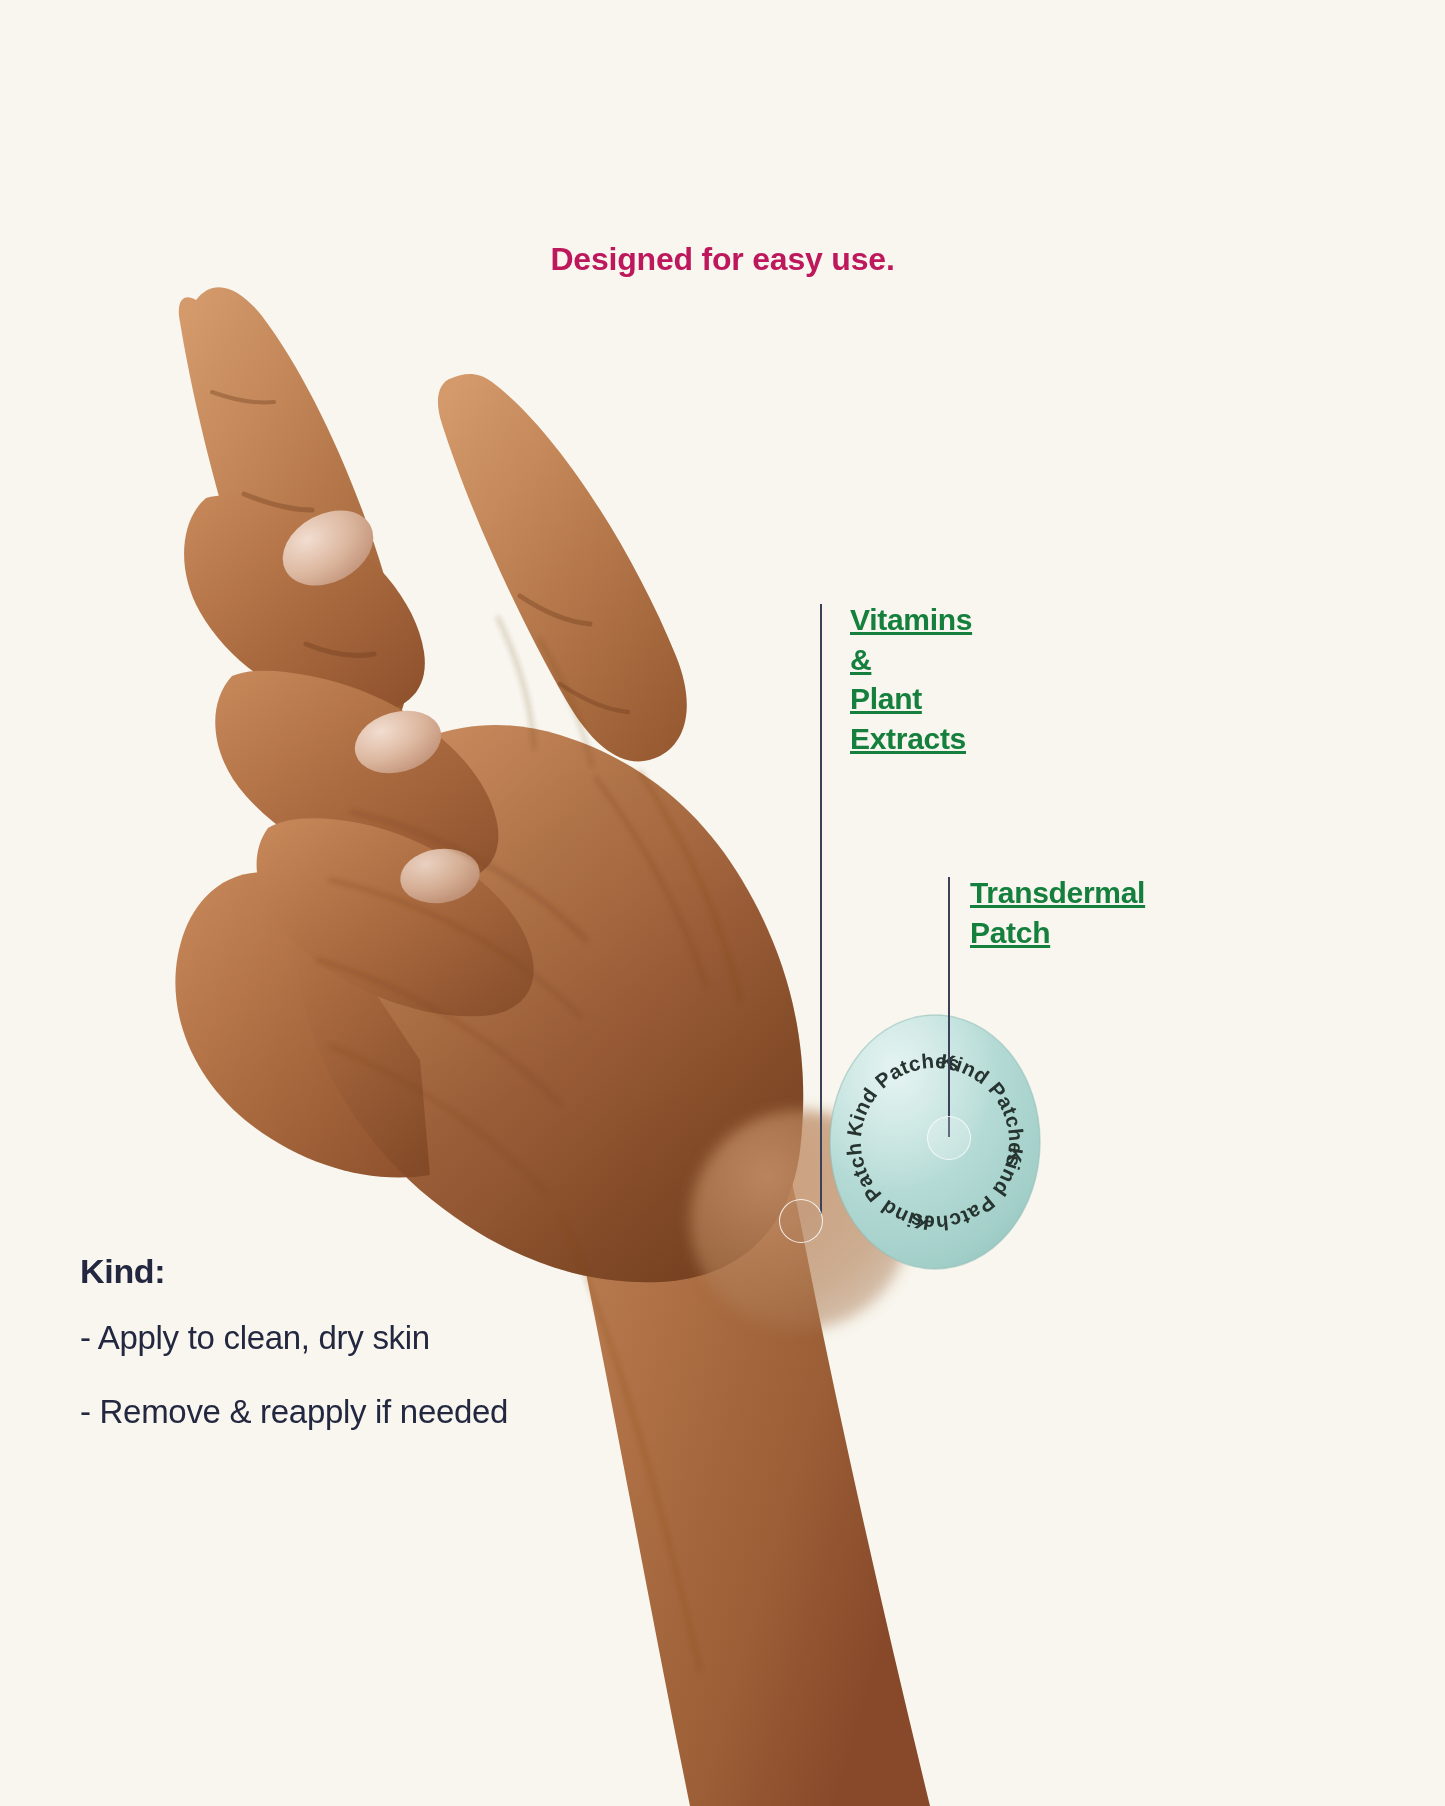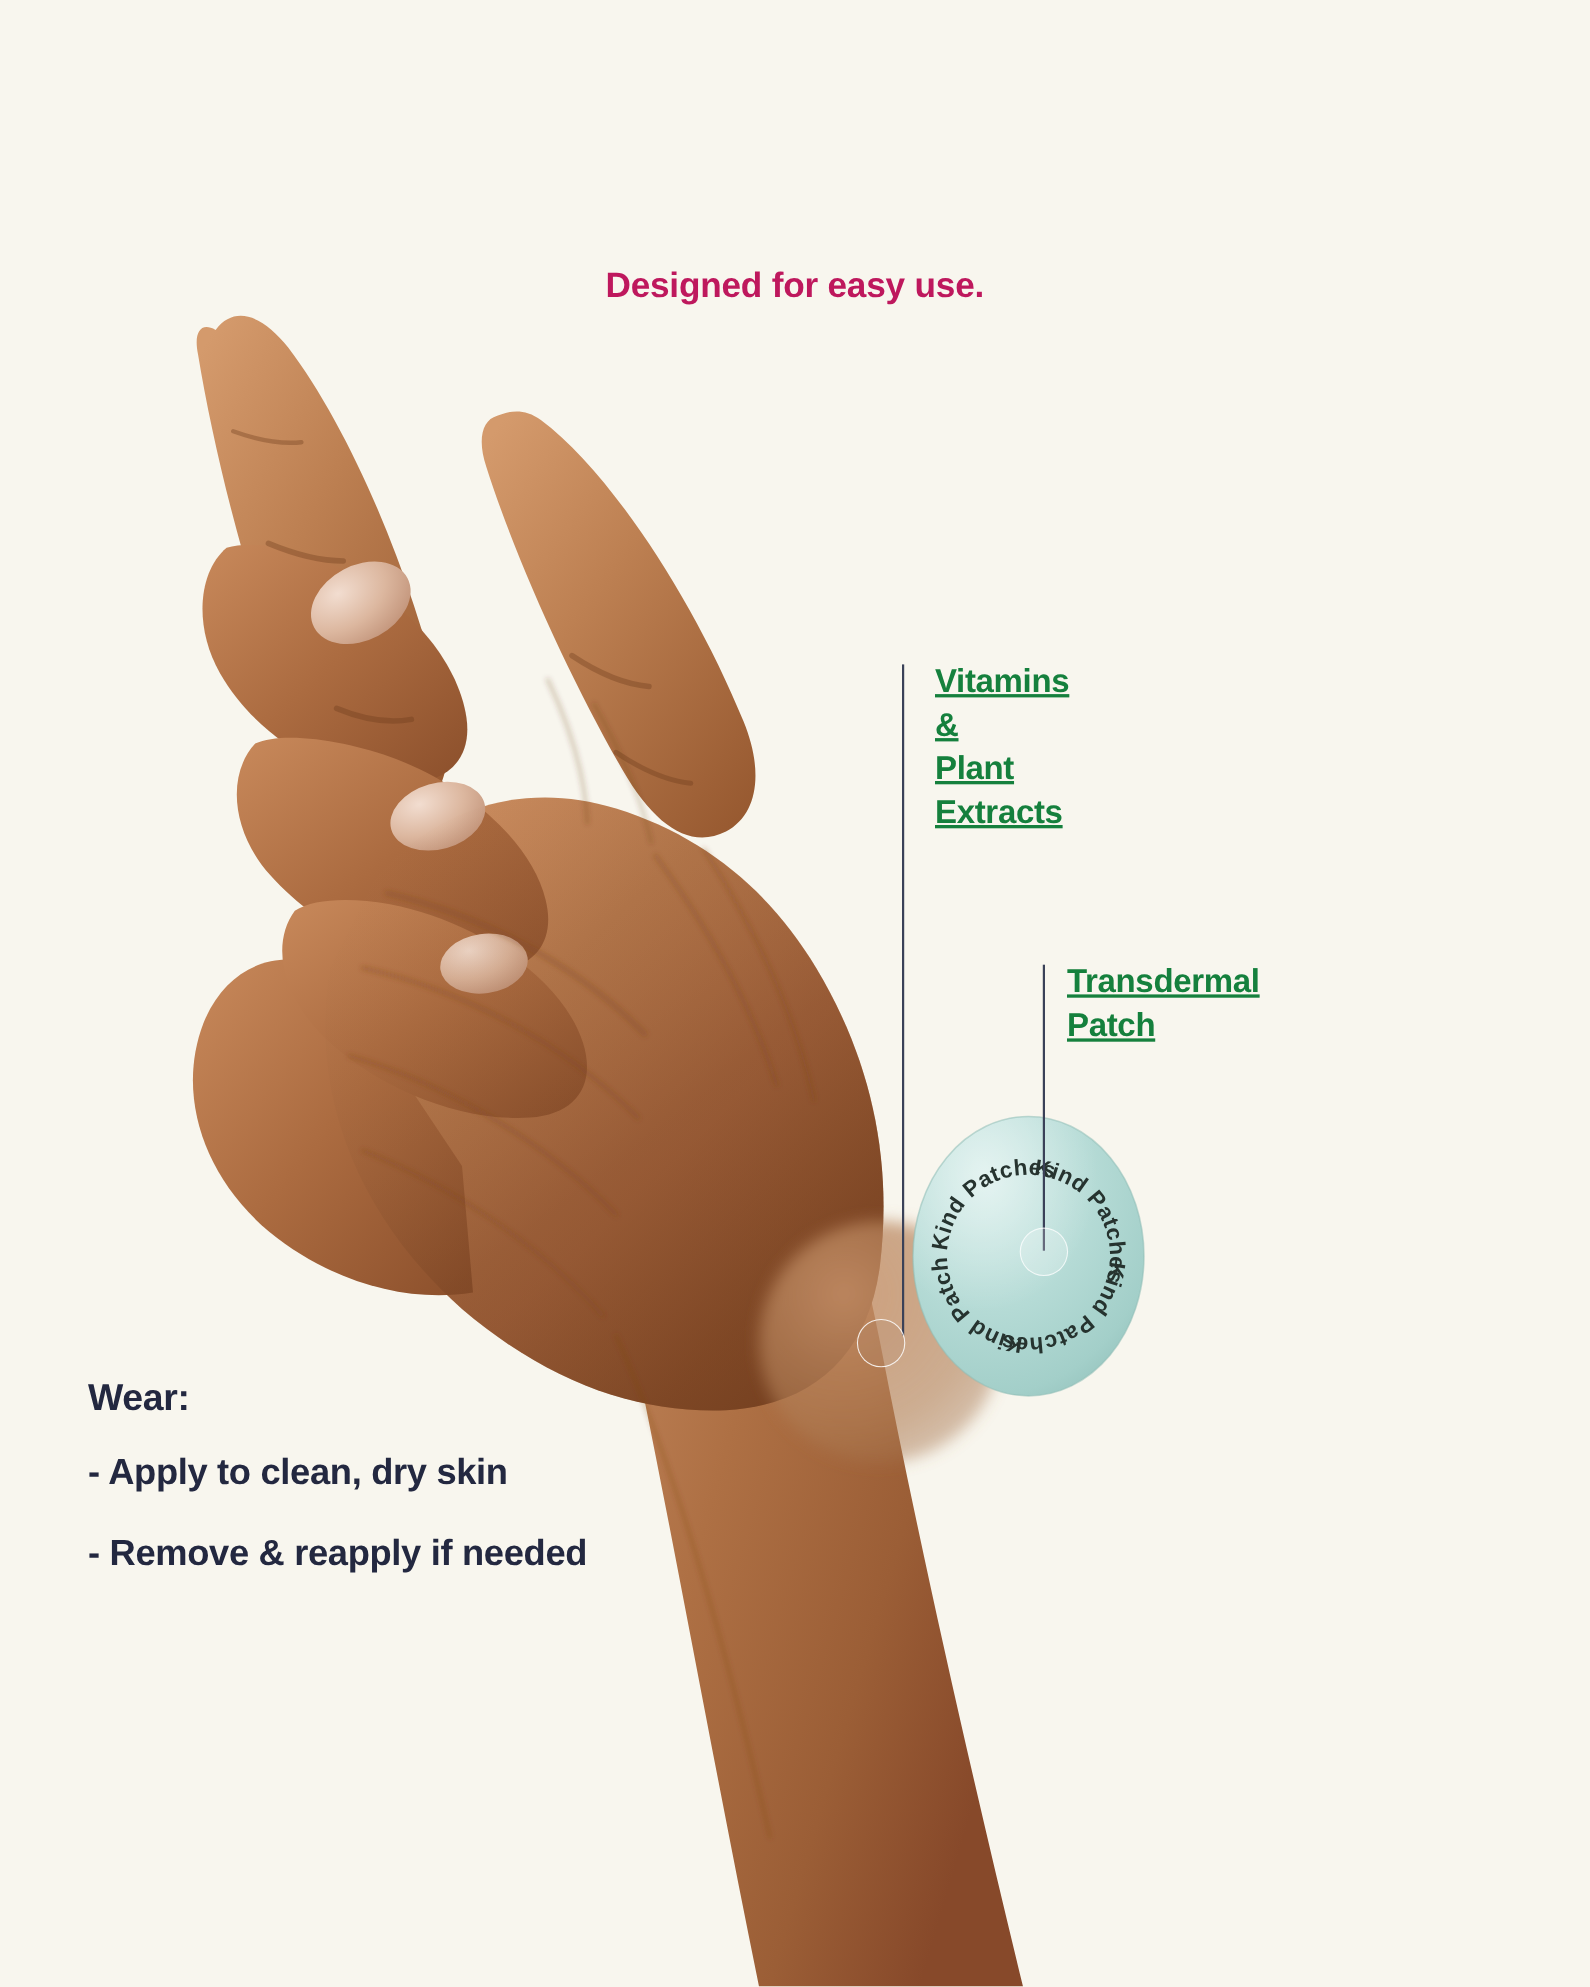--- a/index.html
+++ b/index.html
@@ -83,21 +83,21 @@
   
   .steps{
     position:absolute;left:80px;top:1252px;
     color:#232840;
   }
   .steps-heading{
     font-size:34px;font-weight:700;letter-spacing:-0.3px;
     margin:0 0 28px 0;
   }
   .step-item{
-    font-size:33px;font-weight:700;letter-spacing:-0.3px;
+    font-size:33px;font-weight:400;letter-spacing:-0.3px;
     margin:0 0 36px 0;
     white-space:nowrap;
   }
   .step-item:last-child{margin-bottom:0;}
 </style>
 </head>
 <body>
 
 <div class="stage">
 
@@ -265,18 +265,18 @@
   <div class="callout" id="callout-patch">
     <div class="leader"></div>
     <div class="label">Transdermal
 Patch</div>
   </div>
   <div class="leader-dot on-patch" style="left:927px;top:1116px;"></div>
 
   <div class="subtitle">Designed for easy use.</div>
 
   <div class="steps">
-    <div class="steps-heading">Wear:</div>
+    <div class="steps-heading">Kind:</div>
     <div class="step-item">- Apply to clean, dry skin</div>
     <div class="step-item">- Remove &amp; reapply if needed</div>
   </div>
 
 </div>
 
 </body></html>

